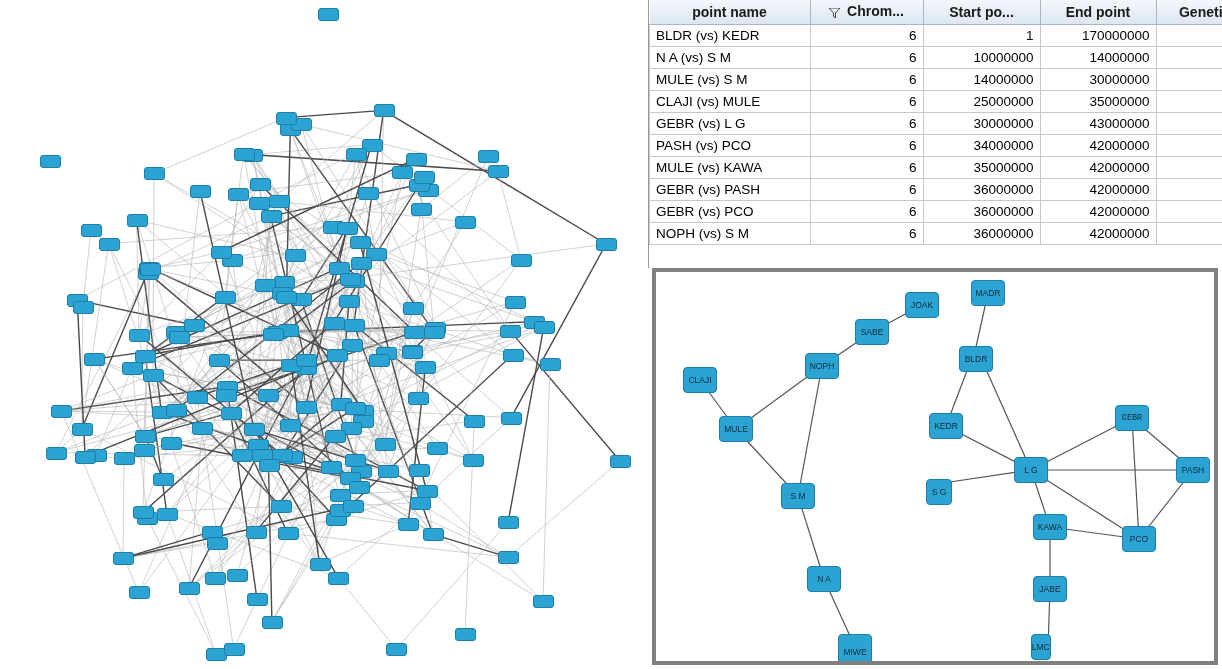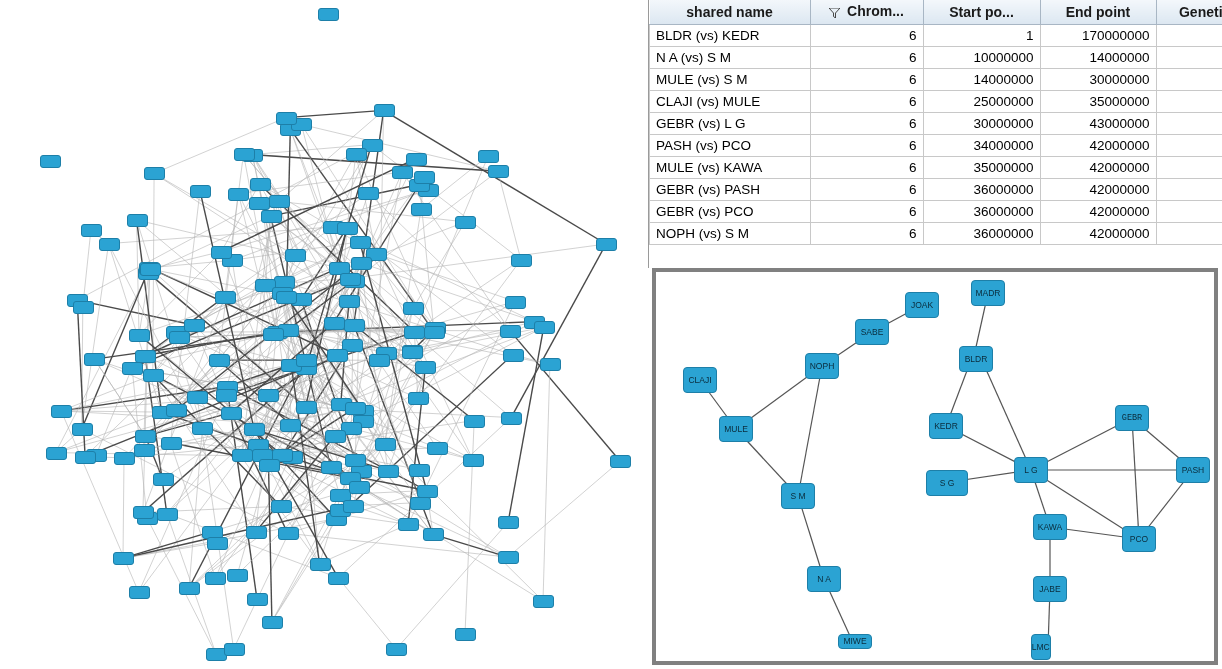--- a/index.html
+++ b/index.html
@@ -717,21 +717,21 @@
         <div class="node" style="left:324.6px;top:430.3px;width:21px;height:13px;"></div>
         <div class="node" style="left:168.9px;top:331.3px;width:21px;height:13px;"></div>
       </div>
   </div>
 
   <div id="table-panel">
     <table class="data-table">
       <thead>
         <tr>
           <th class="first-col col-name">
-            <span>shared name</span>
+            <span>point name</span>
           </th>
           <th class="col-chrom">
             <span class="filter-icon">
               <svg width="11" height="10" viewBox="0 0 11 10">
                   <polygon points="0,0 11,0 6.5,5 6.5,10 4.5,8.5 4.5,5" fill="none" stroke="#333" stroke-width="0.9"></polygon>
                 </svg>
             </span>
             <span>Chrom...</span>
           </th>
           <th class="col-start">
@@ -850,25 +850,25 @@
         <div class="node" style="left: 249px; top: 20px; width: 34px; height: 26px;">JOAK</div>
         <div class="node" style="left: 315px; top: 8px; width: 34px; height: 26px;">MADR</div>
         <div class="node" style="left: 199px; top: 47px; width: 34px; height: 26px;">SABE</div>
         <div class="node" style="left: 303px; top: 62px; width: 34px; height: 26px; margin-top: 12px;">BLDR</div>
         <div class="node" style="left: 149px; top: 81px; width: 34px; height: 26px;">NOPH</div>
         <div class="node" style="left: 27px; top: 95px; width: 34px; height: 26px;">CLAJI</div>
         <div class="node" style="left: 459px; top: 133px; width: 34px; height: 26px; font-family: Liberation Mono, monospace;">GEBR</div>
         <div class="node" style="left: 273px; top: 141px; width: 34px; height: 26px;">KEDR</div>
         <div class="node" style="left: 63px; top: 144px; width: 34px; height: 26px;">MULE</div>
         <div class="node" style="left: 358px; top: 185px; width: 34px; height: 26px;">L G</div>
-        <div class="node" style="left: 270px; top: 198px; width: 42px; height: 26px;">S G</div>
+        <div class="node" style="left: 270px; top: 207px; width: 26px; height: 26px;">S G</div>
         <div class="node" style="left: 520px; top: 185px; width: 34px; height: 26px;">PASH</div>
         <div class="node" style="left: 125px; top: 211px; width: 34px; height: 26px;">S M</div>
         <div class="node" style="left: 377px; top: 242px; width: 34px; height: 26px;">KAWA</div>
         <div class="node" style="left: 466px; top: 254px; width: 34px; height: 26px;">PCO</div>
         <div class="node" style="left: 151px; top: 294px; width: 34px; height: 26px;">N A</div>
         <div class="node" style="left: 377px; top: 304px; width: 34px; height: 26px; text-align: center;">JABE</div>
-        <div class="node" style="left: 182px; top: 362px; width: 34px; height: 15px;">MIWE</div>
+        <div class="node" style="left: 182px; top: 362px; width: 34px; height: 36px;">MIWE</div>
         <div class="node" style="left: 375px; top: 362px; width: 20px; height: 26px;">ALMCH</div>
       </div>
   </div>
 
 </div>
 
 </body></html>

